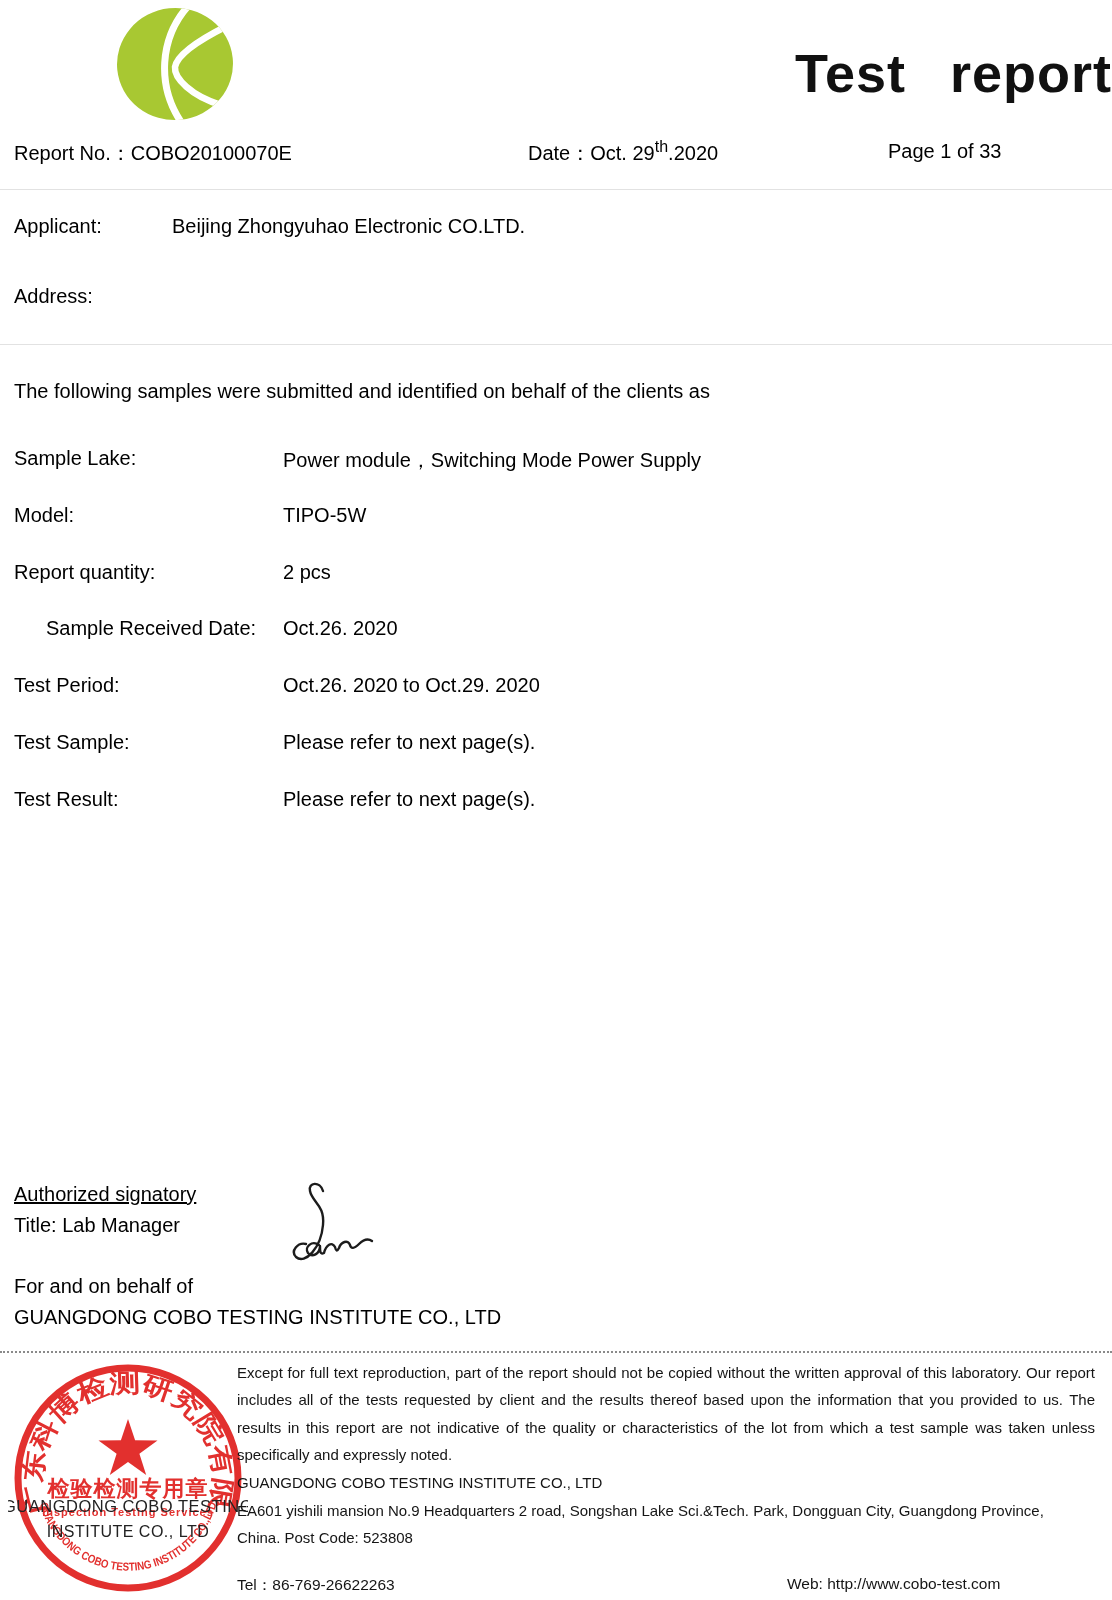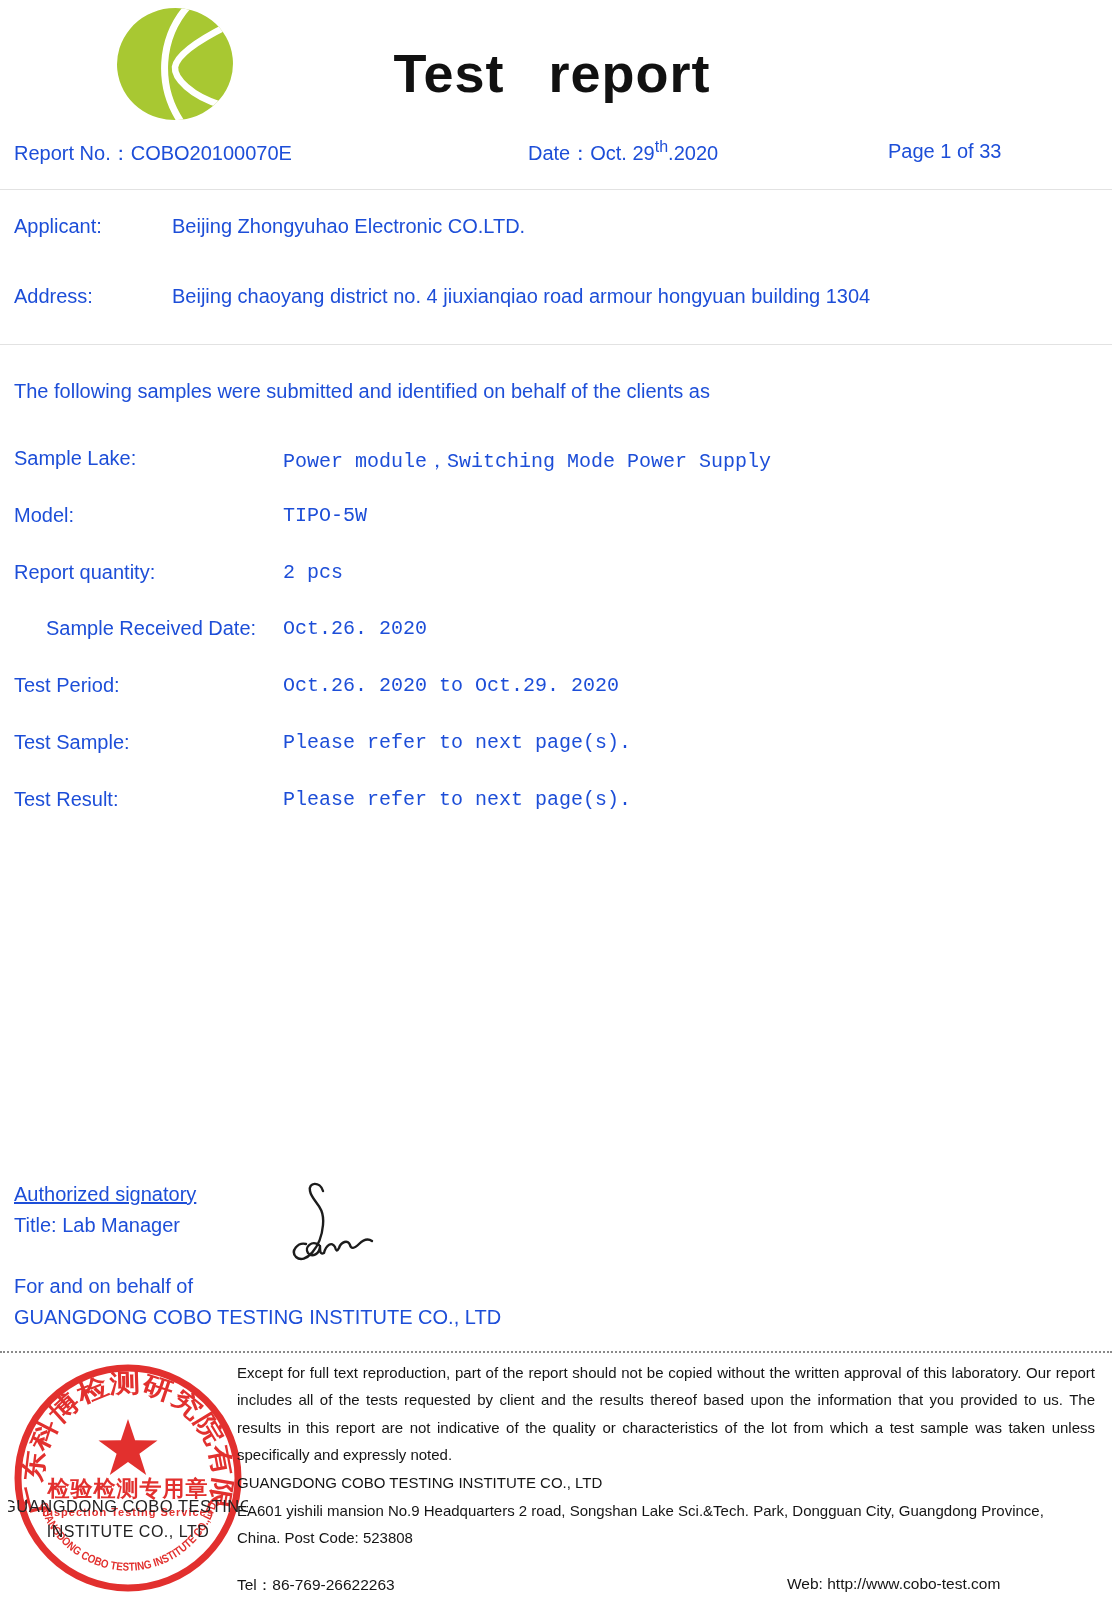--- a/index.html
+++ b/index.html
@@ -4,29 +4,29 @@
 <style>
   * { margin:0; padding:0; box-sizing:border-box; }
   html,body { background:#ffffff; }
   body { font-family:"Liberation Sans","DejaVu Sans",sans-serif; color:#1b1b1b; }
   .page {
     position:relative; width:1112px; height:1600px; margin:0 auto;
     background:#ffffff; overflow:hidden;
   }
   .abs { position:absolute; }
   .title {
-    left:0; right:8px; top:42px; text-align:center;
+    left:0; right:0; top:42px; text-align:right;
     font-size:54px; font-weight:bold; color:#111; letter-spacing:1px;
   }
   .title .w2 { margin-left:44px; }
-  .row20 { font-size:20px; color:#1d4ed8; }
+  .row20 { font-size:20px; color:#000000; }
   .hairline { left:0; right:0; height:0; border-top:1px solid #e2e2e2; }
   .lbl { position:absolute; left:14px; }
   .val-app { position:absolute; left:172px; }
-  .val-smp { position:absolute; left:283px;font-family:Liberation Mono, monospace; }
+  .val-smp { position:absolute; left:283px; }
   sup.th { font-size:16px; vertical-align:super; line-height:0; }
   .dotline { left:0; right:0; top:1351px; border-top:2px dotted #8a8a8a; }
   .foot-block { left:237px; width:858px; font-size:15px; line-height:27.4px; color:#151515; }
   .foot-block.justify { text-align:justify; }
   .contact { font-size:15.5px; color:#151515; }
   svg text { font-family:"Liberation Sans","DejaVu Sans",sans-serif; }
 </style>
 </head>
 <body>
 
@@ -50,21 +50,20 @@
   <div class="abs row20" style="left:14px; top:140px;"><span>Report No.：</span><span>COBO20100070E</span></div>
   <div class="abs row20" style="left:528px; top:140px;"><span>Date：</span><span>Oct. 29</span><sup class="th">th</sup><span>.2020</span></div>
   <div class="abs row20" style="left:888px; top:140px;">Page 1 of 33</div>
 
   <div class="abs hairline" style="top:189px;"></div>
 
   <div class="abs row20 lbl" style="top:215px;">Applicant:</div>
   <div class="abs row20 val-app" style="top:215px;">Beijing Zhongyuhao Electronic CO.LTD.</div>
 
   <div class="abs row20 lbl" style="top:285px;">Address:</div>
-  <div class="abs row20 val-app" style="top:285px;">Beijing chaoyang district no. 4 jiuxianqiao road armour hongyuan building 1304</div>
 
   <div class="abs hairline" style="top:344px;"></div>
 
   <div class="abs row20" style="left:14px; top:380px;">The following samples were submitted and identified on behalf of the clients as</div>
 
   <div>
     <div class="abs row20 lbl" style="top:447px;">Sample Lake:</div>
     <div class="abs row20 val-smp" style="top:447px;">Power module，Switching Mode Power Supply</div>
   </div>
   <div>

